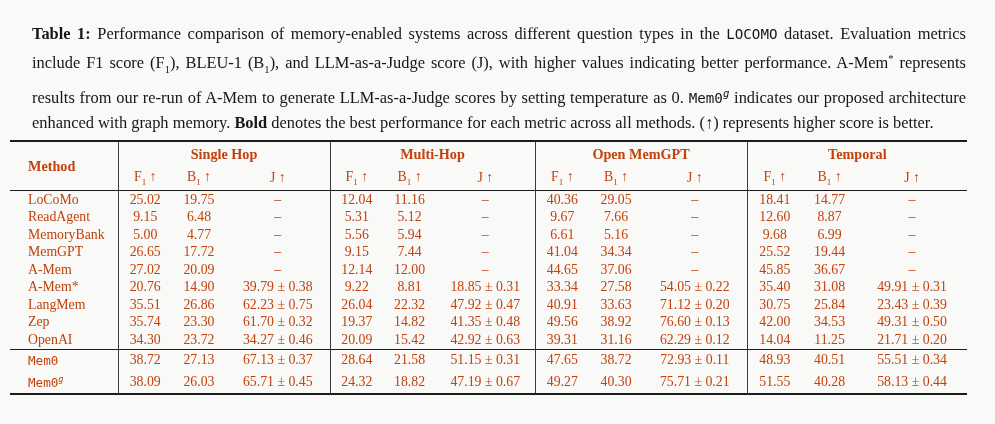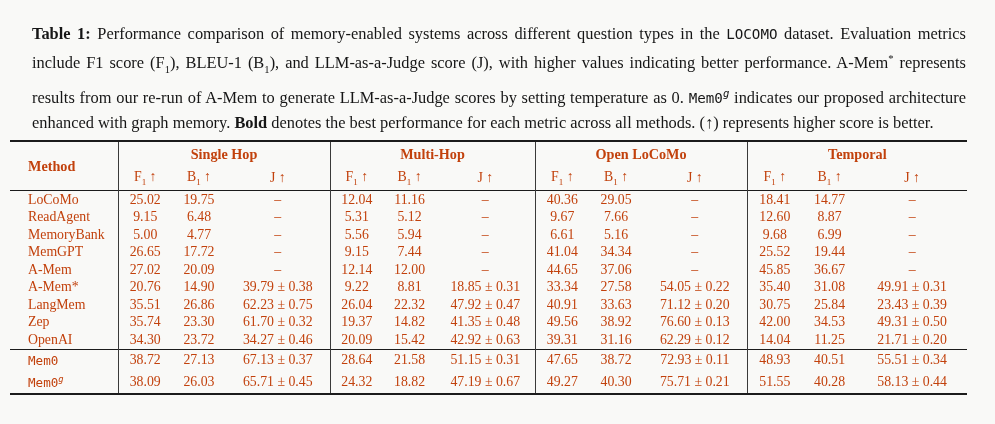--- a/index.html
+++ b/index.html
@@ -70,21 +70,21 @@
           <col style="width:104px">
         <col style="width:55px">
           <col style="width:55px">
           <col style="width:110px">
       </colgroup>
       <thead>
         <tr>
           <th class="method-h" rowspan="2">Method</th>
           <th class="group vline" colspan="3">Single Hop</th>
           <th class="group vline" colspan="3">Multi-Hop</th>
-          <th class="group vline" colspan="3">Open LoCoMo</th>
+          <th class="group vline" colspan="3">Open MemGPT</th>
           <th class="group vline" colspan="3">Temporal</th>
         </tr>
         <tr>
             <th class="metric vline">F<sub>1</sub> ↑</th>
             <th class="metric">B<sub>1</sub> ↑</th>
             <th class="metric">J ↑</th>
             <th class="metric vline">F<sub>1</sub> ↑</th>
             <th class="metric">B<sub>1</sub> ↑</th>
             <th class="metric">J ↑</th>
             <th class="metric vline">F<sub>1</sub> ↑</th>

